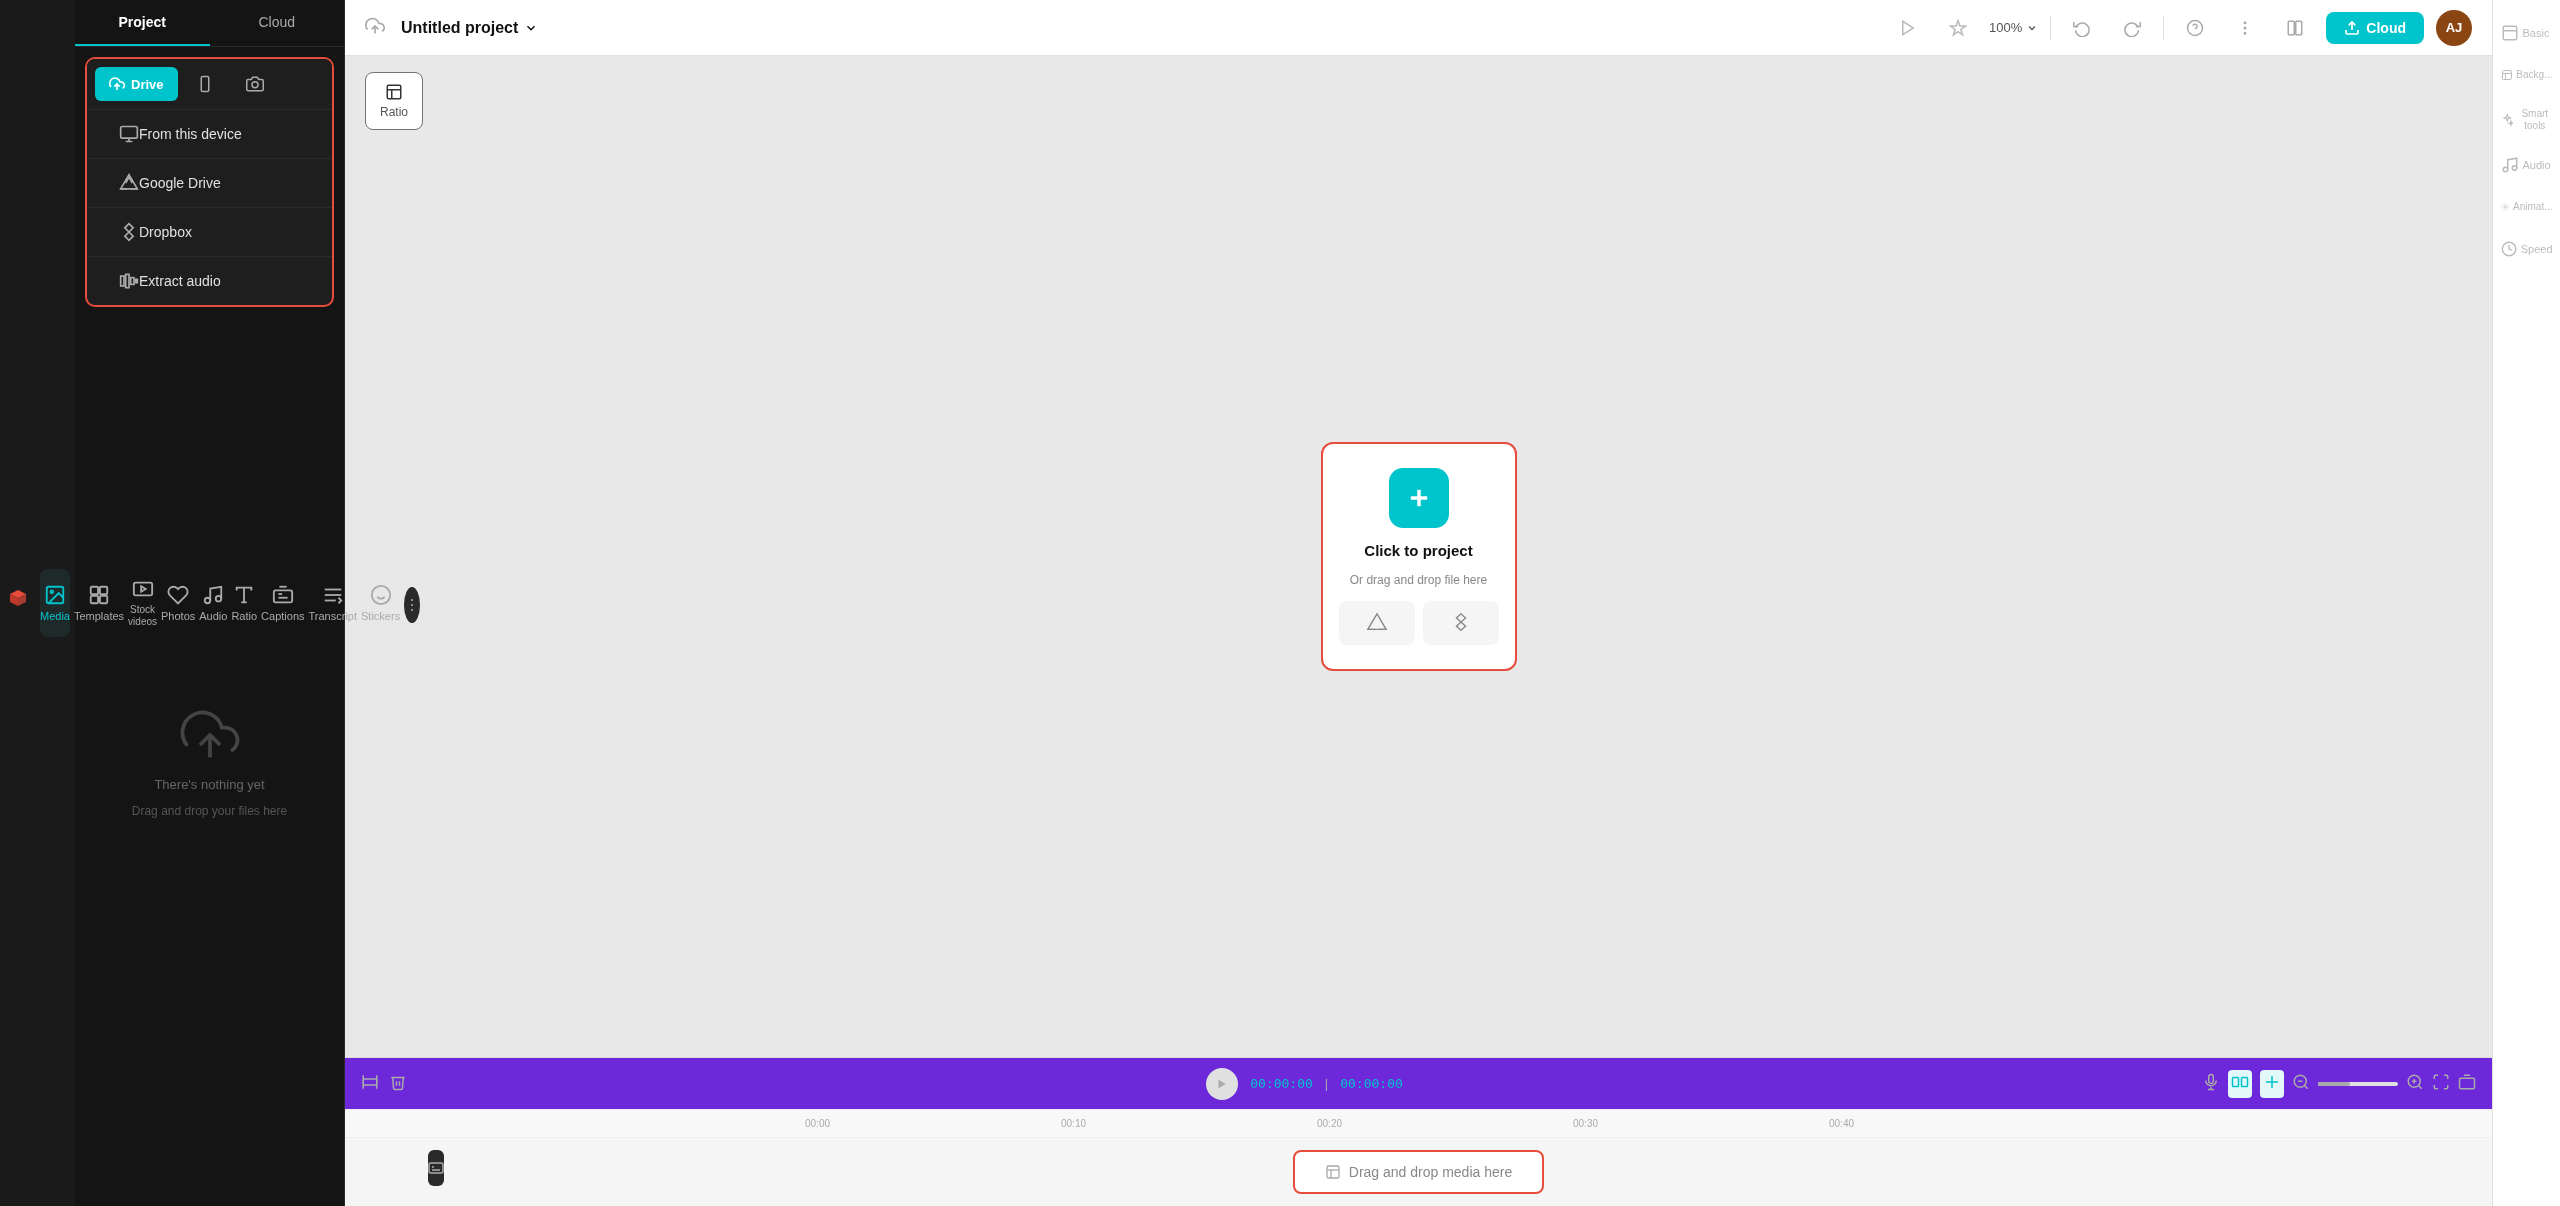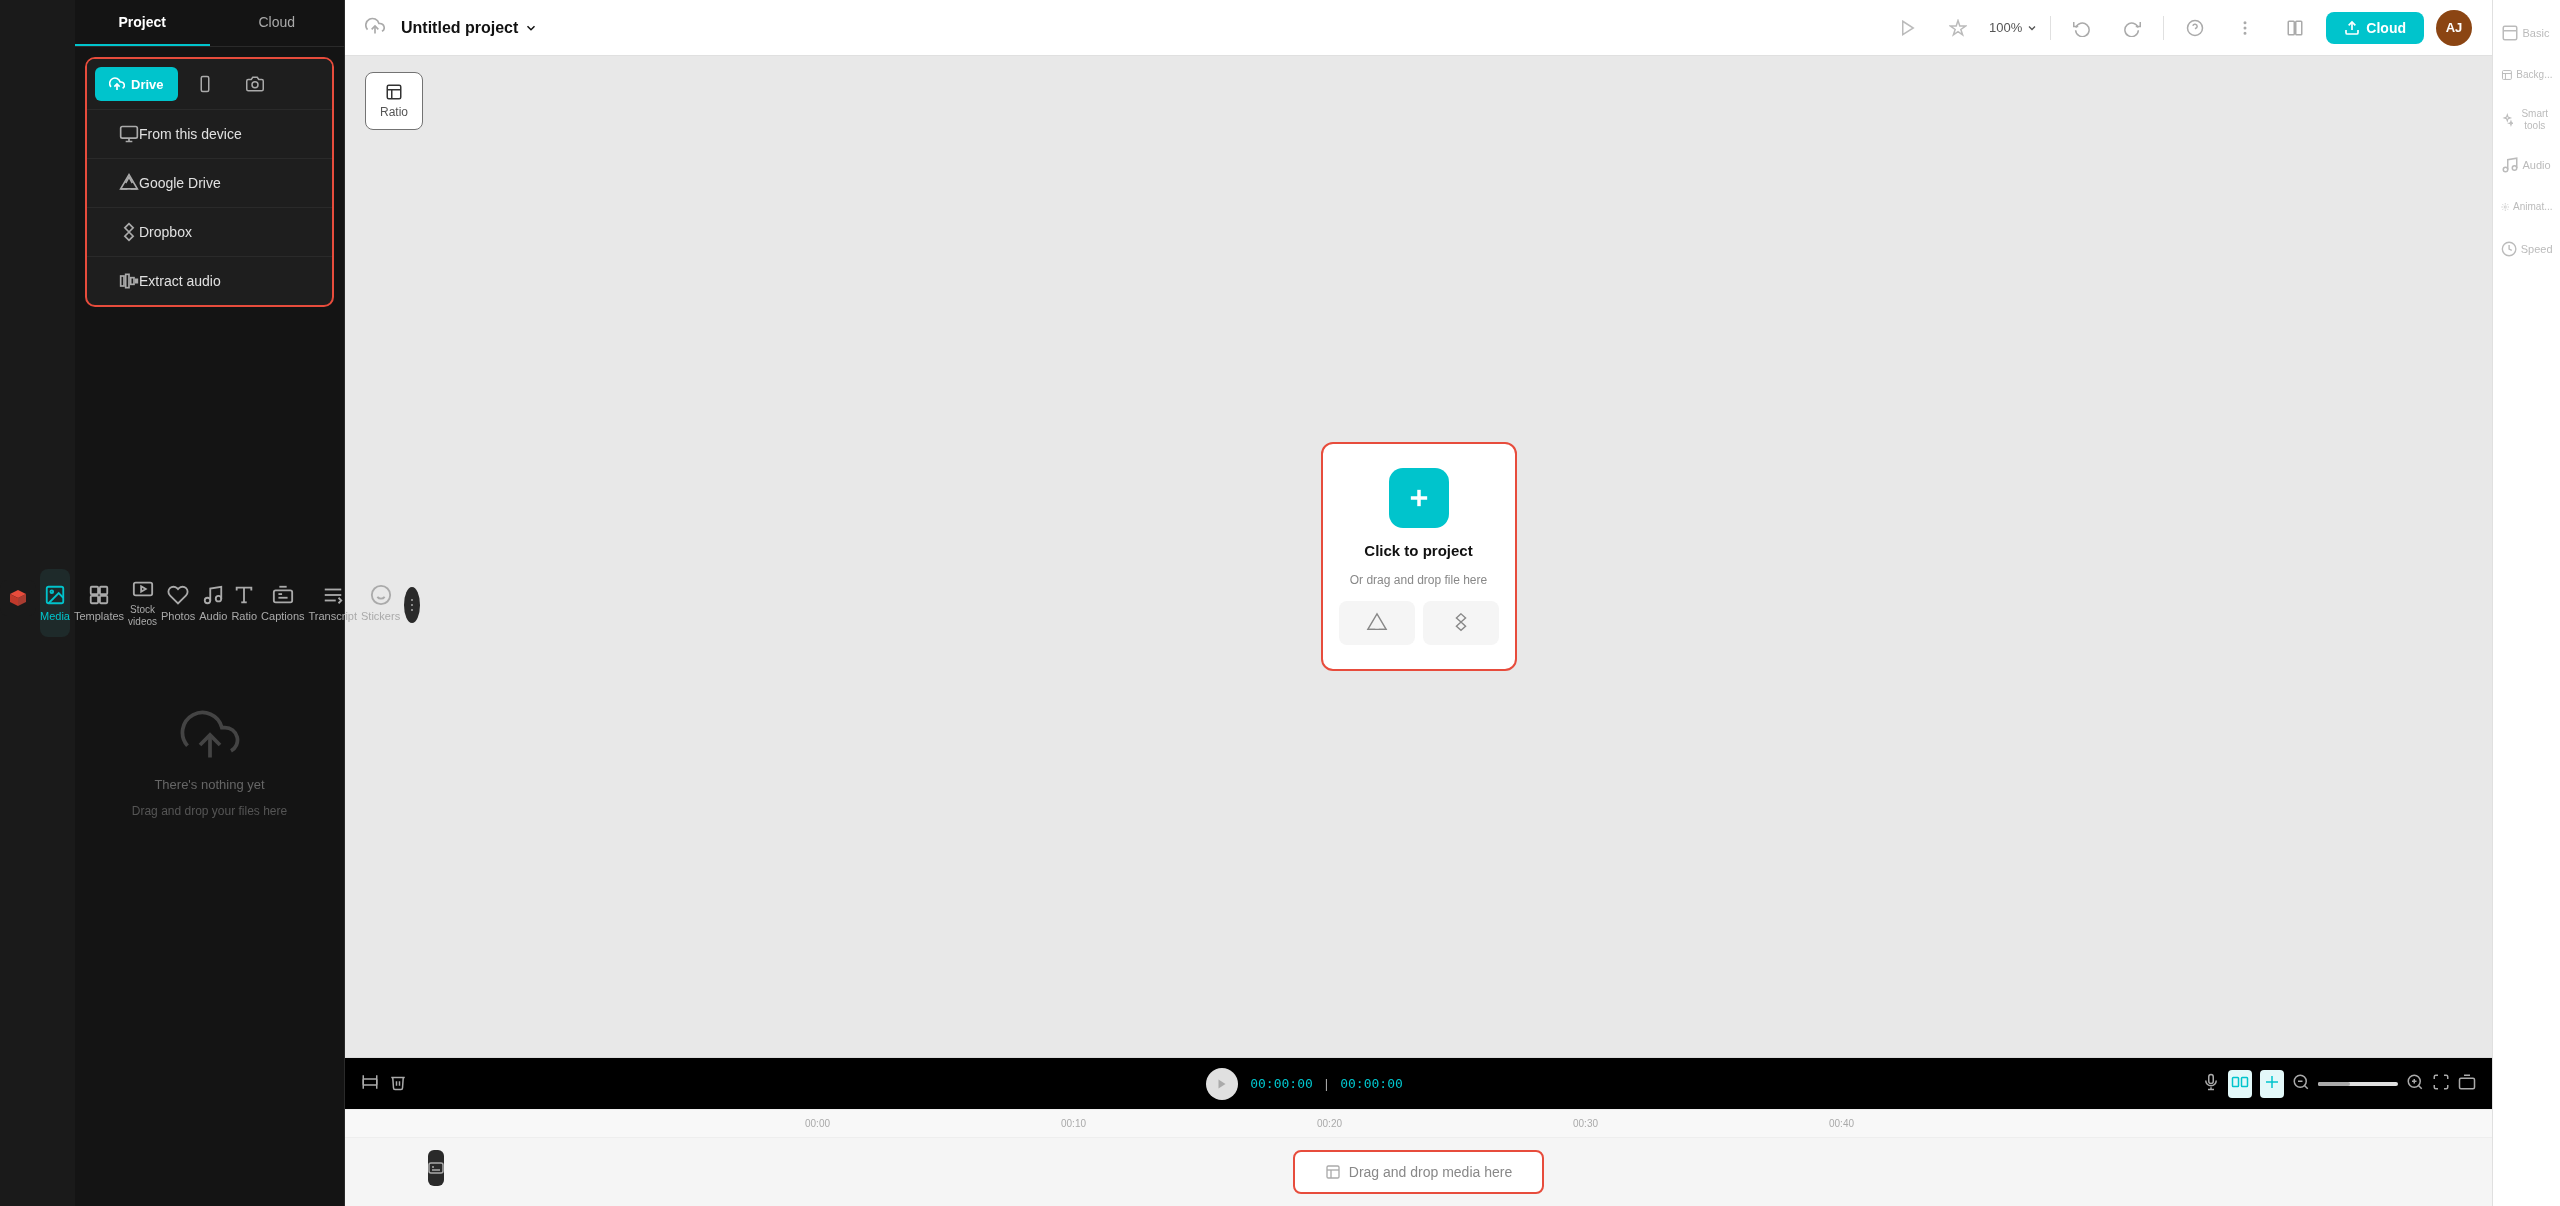--- a/index.html
+++ b/index.html
@@ -181,21 +181,21 @@
     .upload-plus-btn svg { color: #fff; width: 28px; height: 28px; }
     .upload-card-row { display: flex; gap: 8px; width: 100%; }
     .upload-card-service {
       flex: 1; background: #f5f5f5; border-radius: 8px;
       height: 44px; display: flex; align-items: center; justify-content: center;
       cursor: pointer;
     }
 
     
     .timeline-area {
-      background: #000000;
+      background: #6d28d9;
       border-top: 1px solid #ddd;
     }
     .timeline-toolbar {
       height: 52px; display: flex; align-items: center;
       padding: 0 16px; gap: 12px; border-bottom: 1px solid #eee;
     }
     .timeline-toolbar-left { display: flex; gap: 10px; align-items: center; }
     .timeline-toolbar-center { flex: 1; display: flex; align-items: center; justify-content: center; gap: 12px; }
     .timeline-toolbar-right { display: flex; gap: 8px; align-items: center; }
     .play-btn {

